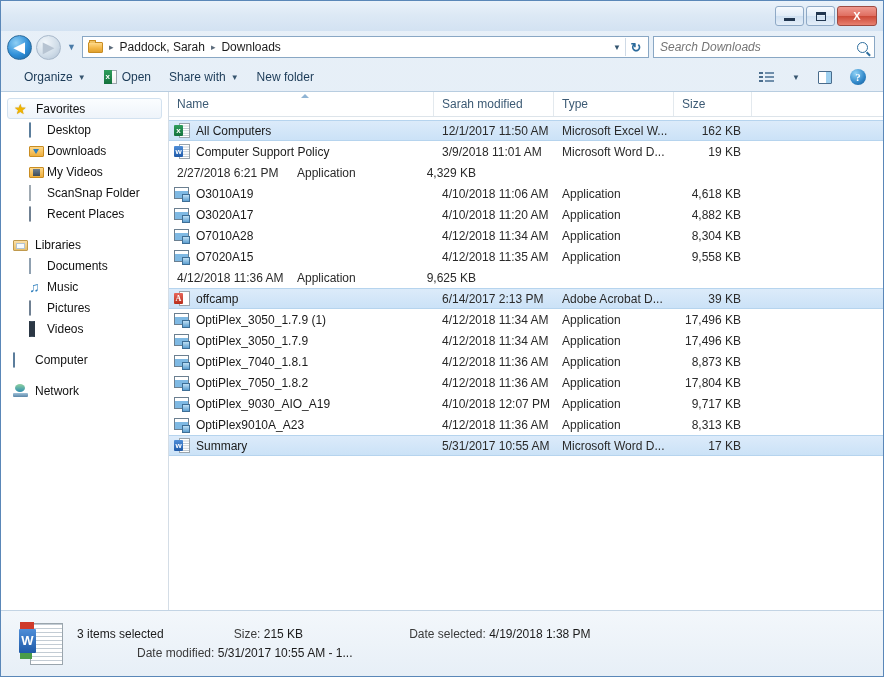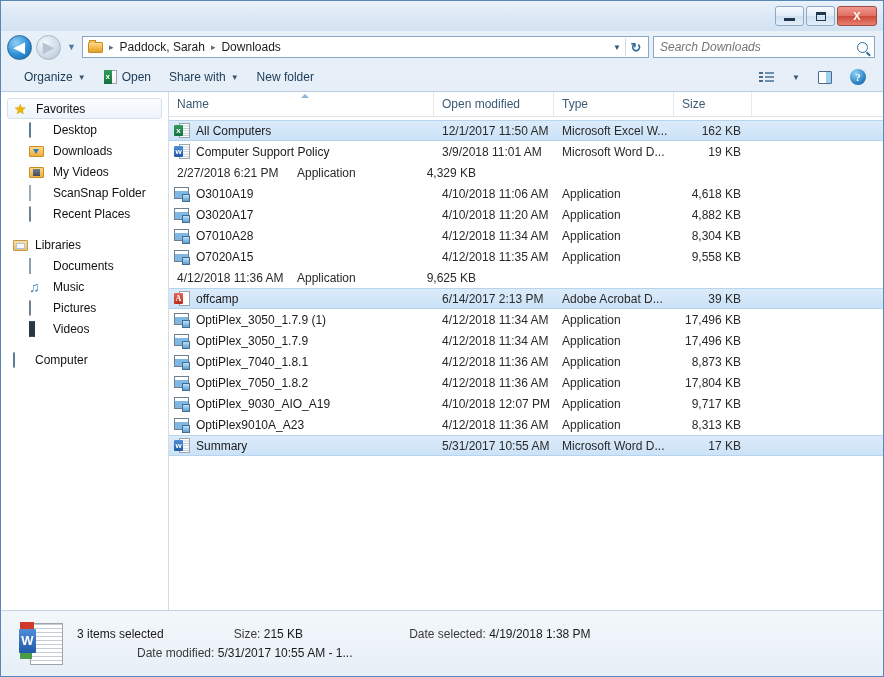--- a/index.html
+++ b/index.html
@@ -151,21 +151,21 @@
   .navhead{
     display:flex;align-items:center;gap:6px;height:21px;
     padding:0 6px 0 12px;font-size:12px;color:#111111;box-sizing:border-box;
   }
   .navhead.selected{
     margin:0 6px 0 6px;padding-left:6px;
     background:linear-gradient(to bottom,#fbfdff,#eef4fa);
     border:1px solid #d3e2f0;border-radius:3px;height:21px;
   }
   .navitem{
-    display:flex;align-items:center;gap:8px;height:21px;
+    display:flex;align-items:center;gap:2px;height:21px;
     padding:0 6px 0 28px;font-size:12px;color:#111111;box-sizing:border-box;
   }
   .si{width:16px;height:14px;flex:0 0 16px;position:relative;}
 
   .ic-star{color:#f0b400;font-size:14px;line-height:14px;text-shadow:0 0 1px #b07e00;}
   .ic-desktop{
     width:15px;height:12px;box-sizing:border-box;border:1px solid #5b7d9c;border-radius:1px;
     background:linear-gradient(to bottom,#7fc3ef,#2f7fbd);
   }
   .ic-dl::before{
@@ -451,31 +451,37 @@
         </div>
       </div>
 
       <div class="navgroup">
         <div class="navhead">
           <span class="si"><span class="ic-computer"></span></span>
           <span>Computer</span>
         </div>
       </div>
 
+      <div class="navgroup">
+        <div class="navhead">
+          <span class="si ic-network"></span>
+          <span>Network</span>
+        </div>
+      </div>
     </div>
 
     <div class="content">
 
       <div class="colhead">
         <div class="sortmark"></div>
         <div class="ch" style="width:265px">
           <span>Name</span>
         </div>
         <div class="ch" style="width:120px">
-          <span>Open modified</span>
+          <span>Sarah modified</span>
         </div>
         <div class="ch" style="width:120px">
           <span>Type</span>
         </div>
         <div class="ch" style="width:78px">
           <span>Size</span>
         </div>
         <div class="ch" style="flex:1;border-right:none"></div>
       </div>
 

